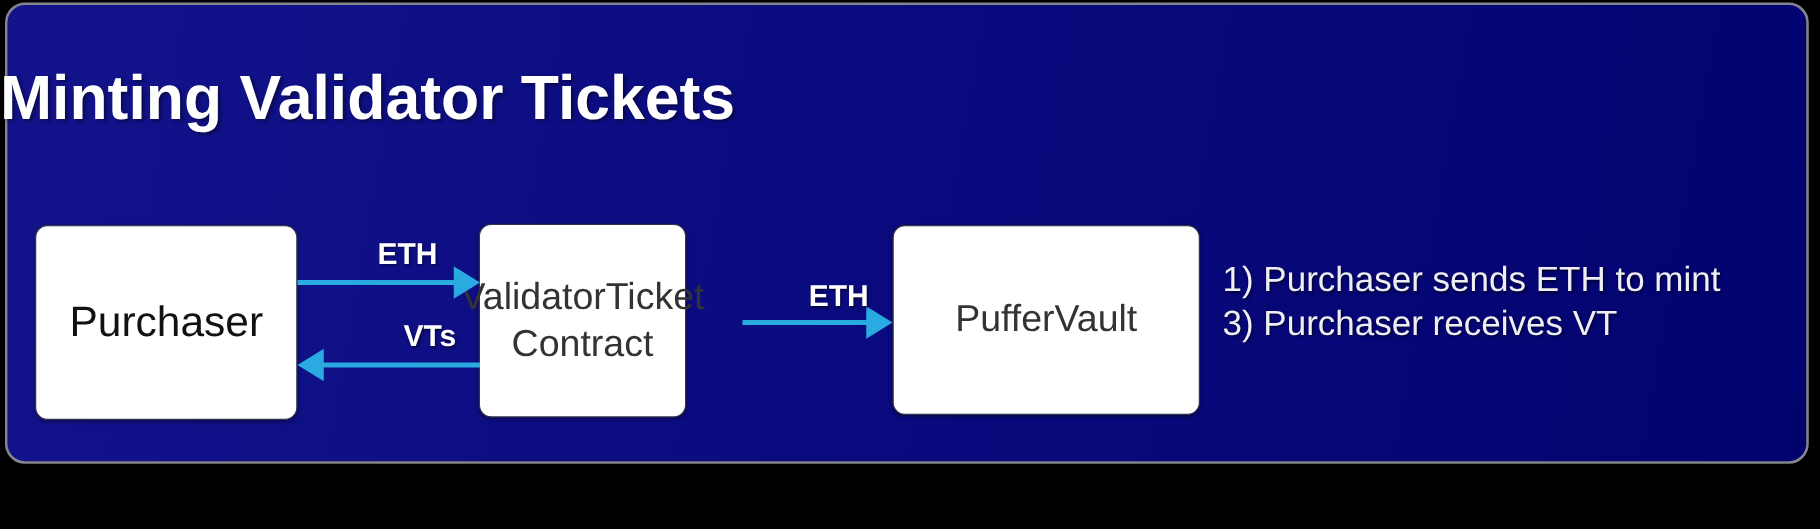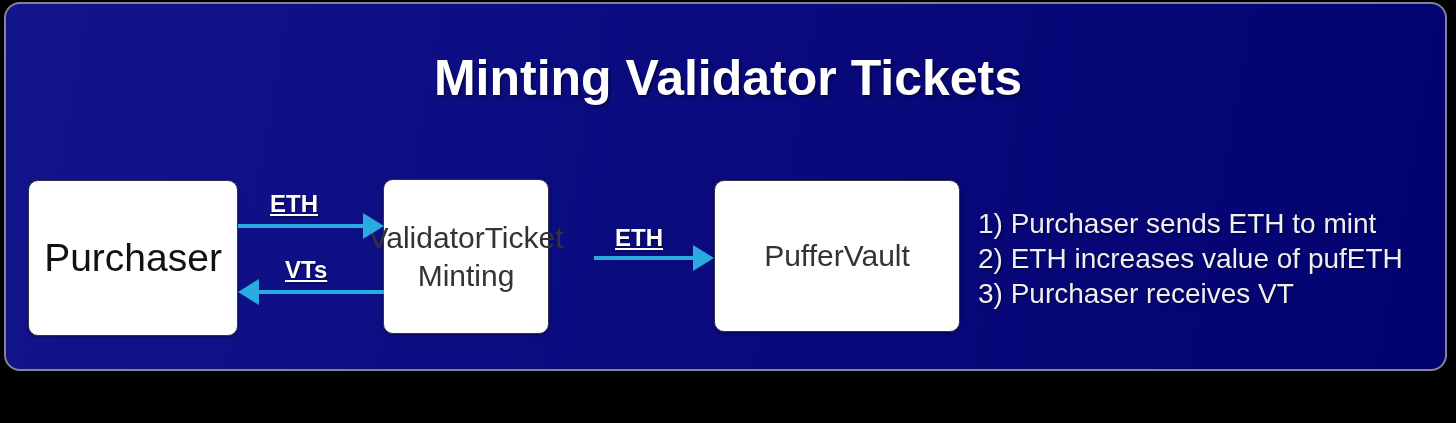--- a/index.html
+++ b/index.html
@@ -26,21 +26,21 @@
     left:4px; top:2px;
     width:1443px; height:369px;
     border-radius:16px;
     border:2px solid var(--panel-border);
     background:linear-gradient(100deg, var(--panel-left) 0%, #0b0b80 45%, var(--panel-right) 100%);
   }
   .title{
     position:absolute;
     left:0; top:48px;
     width:1456px;
-    text-align:center;
+    text-align:left;
     color:var(--title-text);
     font-size:50px;
     font-weight:bold;
     line-height:60px;
     letter-spacing:0px;
     text-shadow:2px 2px 3px rgba(0,0,0,0.45);
   }
   .node{
     position:absolute;
     background:var(--node-bg);
@@ -49,39 +49,38 @@
     display:flex;
     flex-direction:column;
     align-items:center;
     justify-content:center;
     text-align:center;
     font-size:30px;
     color:var(--node-text);
     line-height:38px;
     box-shadow:0 1px 3px rgba(0,0,0,0.4);
   }
-  .node-purchaser{left:28px; top:180px; width:210px; height:156px; color:#111111; font-size:39px;}
+  .node-purchaser{left:28px; top:180px; width:210px; height:156px; color:#111111; font-size:34px;}
   .node-contract{left:383px; top:179px; width:166px; height:155px;}
   .node-vault{left:714px; top:180px; width:246px; height:152px;}
   .arrow-layer{
     position:absolute; left:0; top:0;
     width:1456px; height:423px;
     pointer-events:none;
   }
   .arrow-line{stroke:var(--arrow); stroke-width:4;}
   .arrow-head{fill:var(--arrow);}
   .edge-label{
     position:absolute;
     width:80px;
-    text-align:left;
+    text-align:right;
     color:#ffffff;
     font-size:24px;
     font-weight:bold;
     text-shadow:1px 1px 2px rgba(0,0,0,0.55);
-    text-decoration:underline;
   }
   .edge-label-eth1{left:270px; top:190px;}
   .edge-label-vts {left:285px; top:256px;}
   .edge-label-eth2{left:615px; top:224px;}
   .steps{
     position:absolute;
     left:978px; top:206px;
     list-style:none;
     color:var(--list-text);
     font-size:28px;
@@ -96,21 +95,21 @@
 <div class="panel"></div>
 
 <div class="title">Minting Validator Tickets</div>
 
 <div class="node node-purchaser">
   <span>Purchaser</span>
 </div>
 
 <div class="node node-contract">
   <span>ValidatorTicket</span>
-  <span>Minting</span>
+  <span>Contract</span>
 </div>
 
 <div class="node node-vault">
   <span>PufferVault</span>
 </div>
 
 <svg class="arrow-layer" viewBox="0 0 1456 423">
   <g>
     <line class="arrow-line" x1="238" y1="226" x2="364" y2="226"></line>
     <polygon class="arrow-head" points="363,213 384,226 363,239"></polygon>
@@ -124,15 +123,14 @@
     <polygon class="arrow-head" points="693,245 714,258 693,271"></polygon>
   </g>
 </svg>
 
 <div class="edge-label edge-label-eth1">ETH</div>
 <div class="edge-label edge-label-vts">VTs</div>
 <div class="edge-label edge-label-eth2">ETH</div>
 
 <ul class="steps">
   <li>1) Purchaser sends ETH to mint</li>
-  <li>2) ETH increases value of pufETH</li>
   <li>3) Purchaser receives VT</li>
 </ul>
 
 </body></html>

